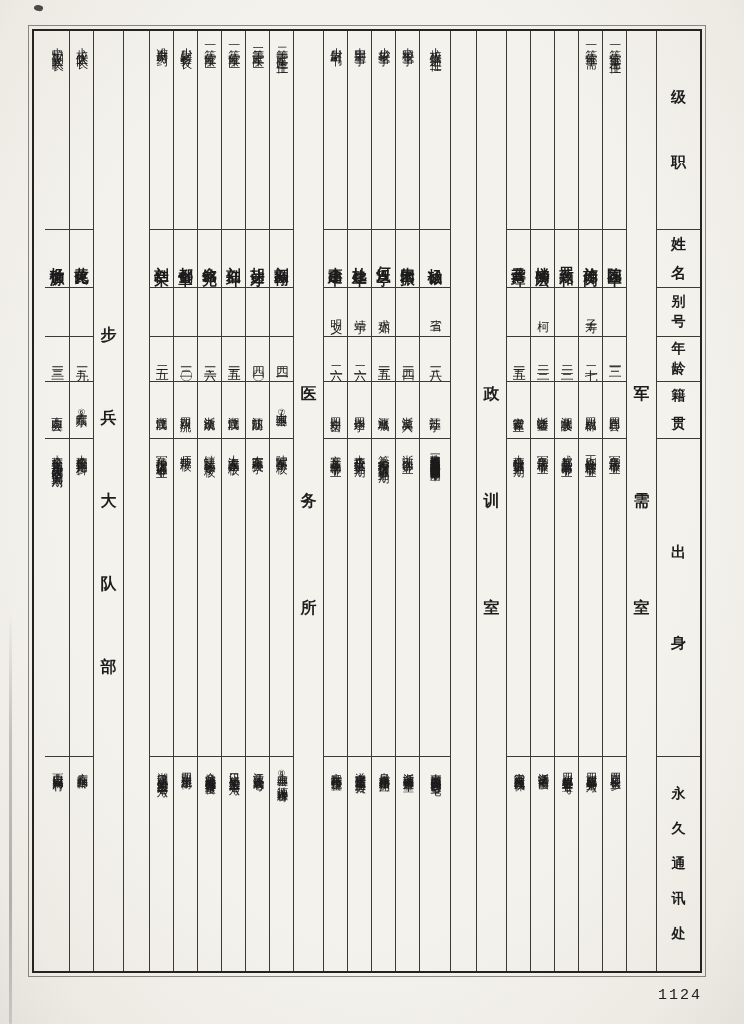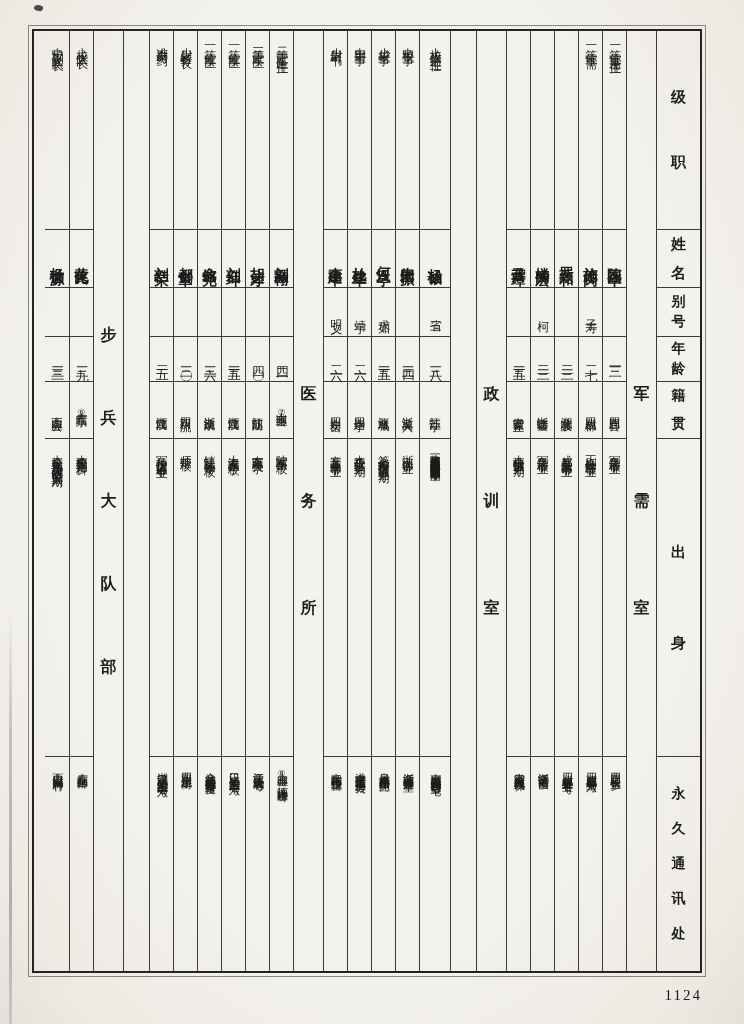--- a/index.html
+++ b/index.html
@@ -77,21 +77,21 @@
   .col-header .row-education .chars{gap:72px;font-size:15px;}
   .col-header .row-address .chars{gap:17px;font-size:14px;}
 
   
   .section-chars{display:flex;flex-direction:column;justify-content:center;align-items:center;height:100%;font-size:16px;font-weight:600;gap:86px;}
   .section-chars.gap5{gap:62px;}
 
   .page-number{
     position:absolute;right:42px;top:987px;
     font-size:15px;letter-spacing:2px;color:#21201c;
-    font-family:Liberation Serif, serif;
+    font-family:Liberation Mono, monospace;
     margin-left:35px;
   }
 </style>
 </head>
 <body>
 
 <div class="page">
   <div class="artifact-dot"></div>
   <div class="artifact-streak"></div>
 

